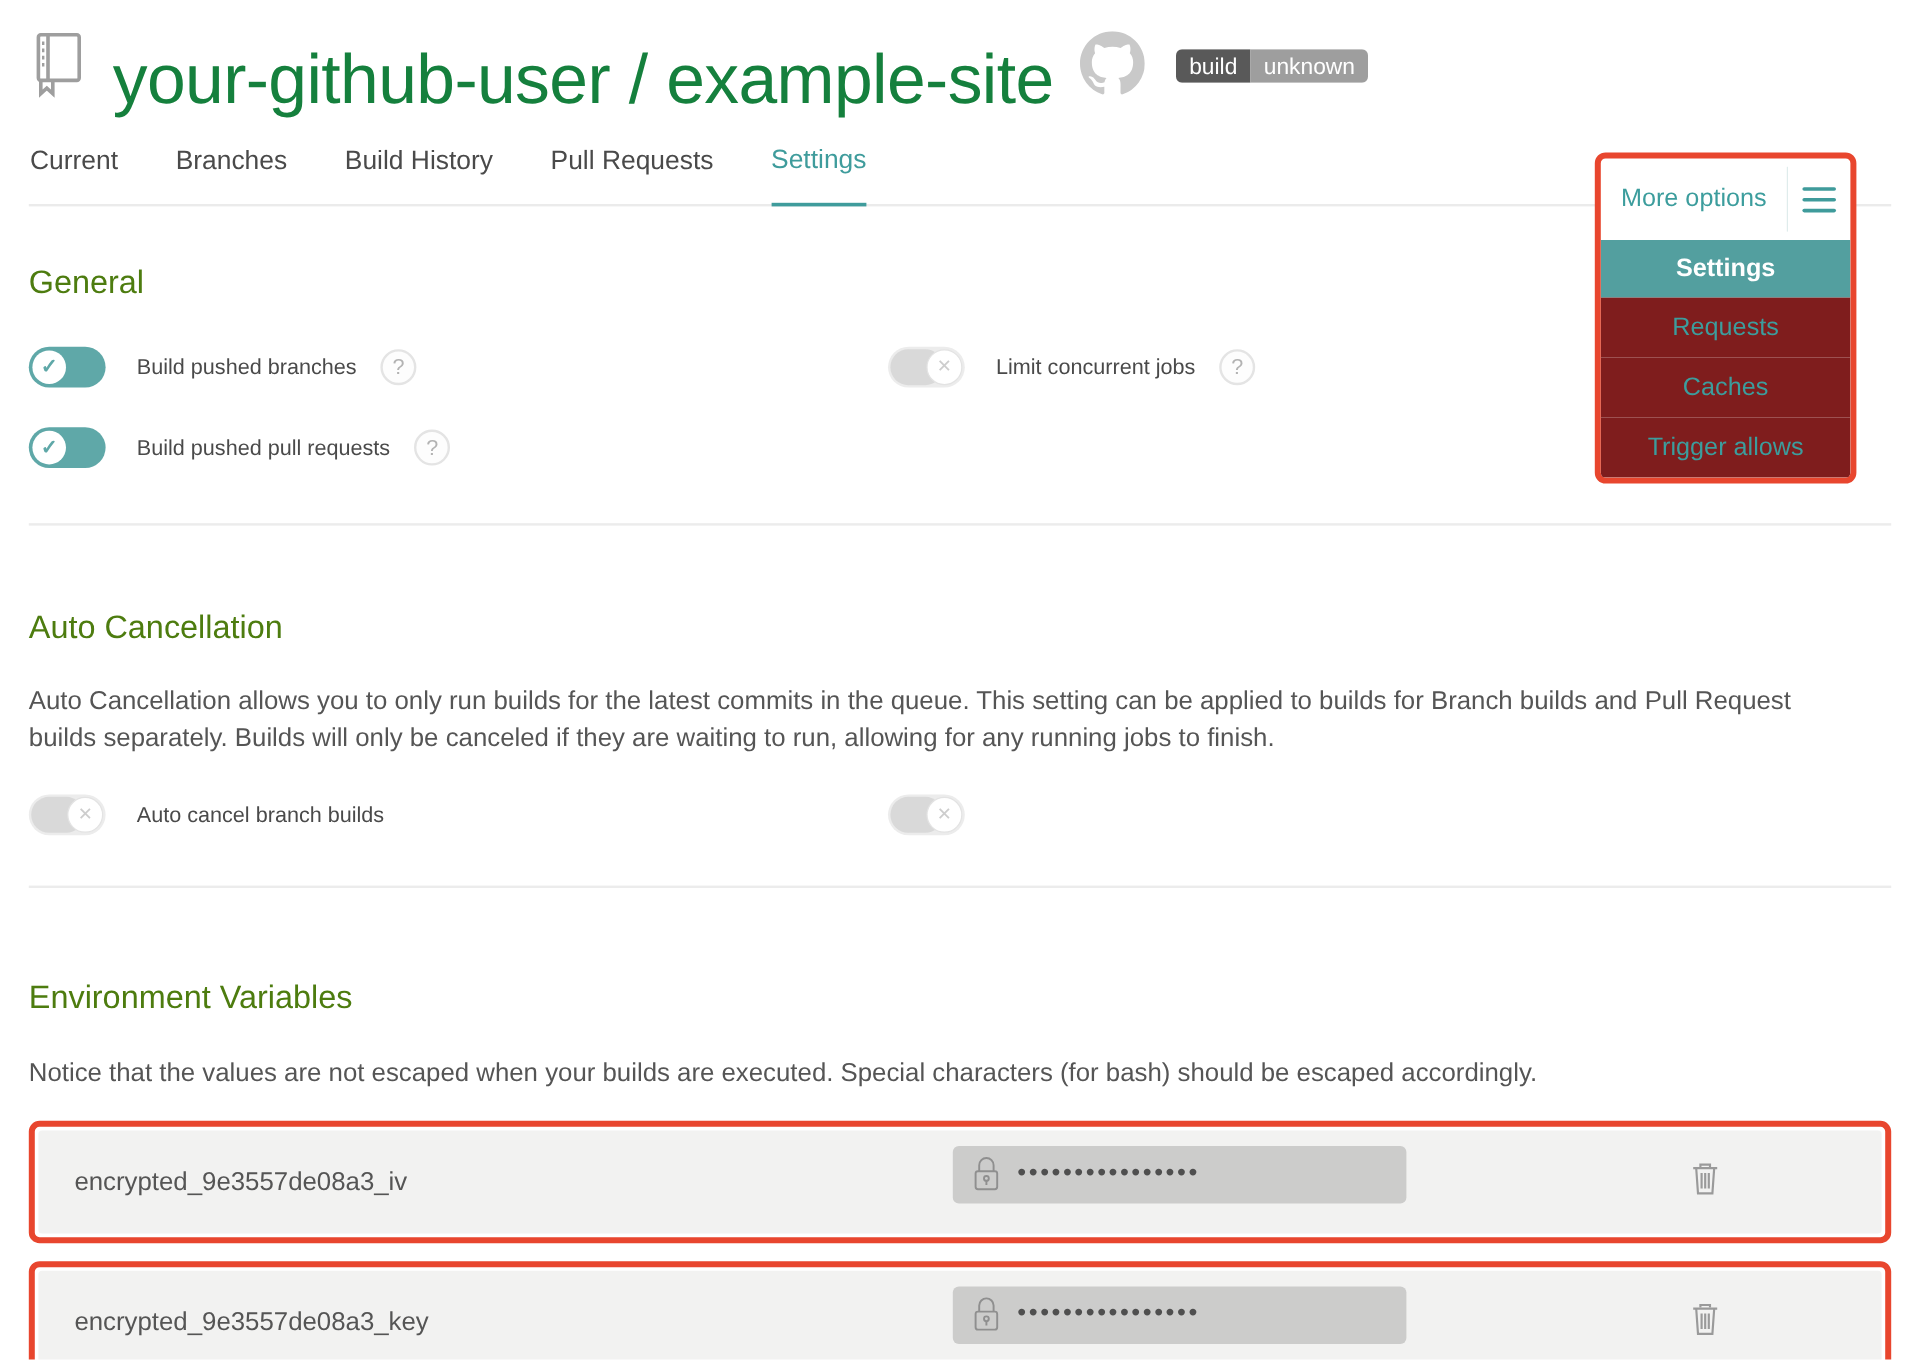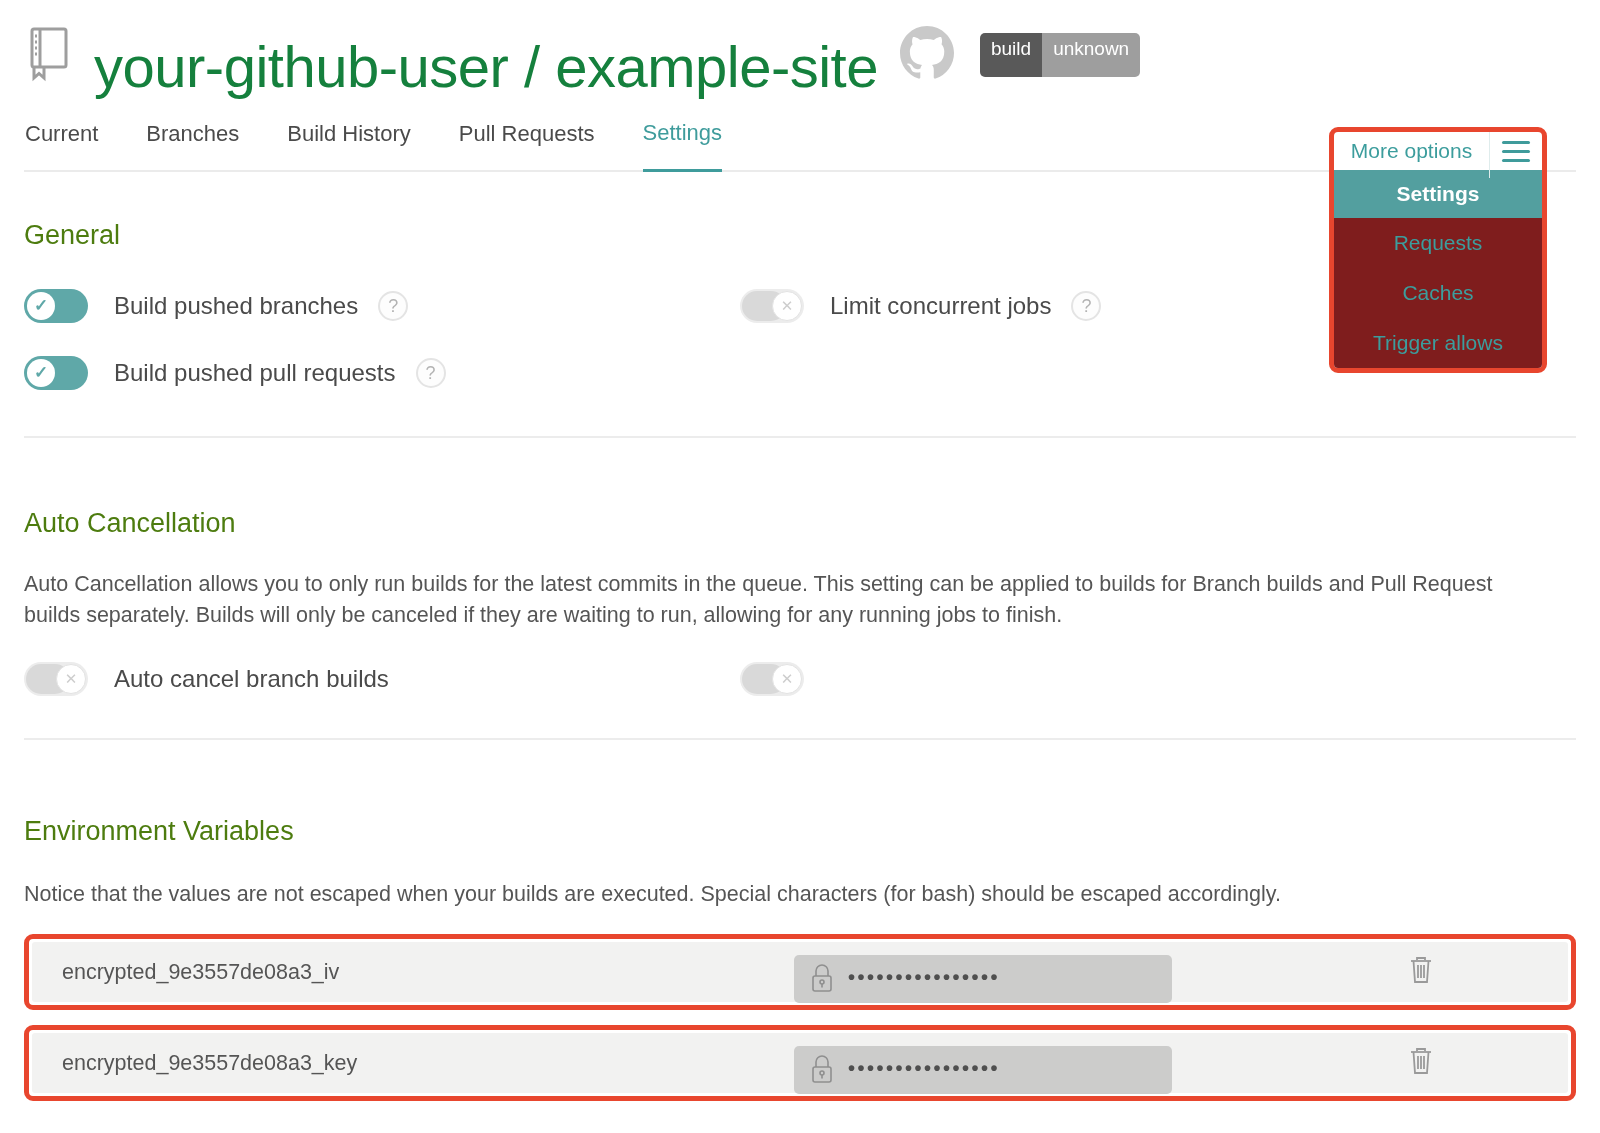--- a/index.html
+++ b/index.html
@@ -4,64 +4,64 @@
 <style>
   * { margin:0; padding:0; box-sizing:border-box; }
   html,body { width:1600px; height:1133px; background:#fff; font-family:"Liberation Sans", sans-serif; color:#4a4a4a; overflow:hidden; }
   .page { position:relative; width:1600px; height:1133px; padding:0 24px; }
 
   
   .header { display:flex; align-items:center; padding-top:22px; height:88px; }
   .repo-icon { flex:0 0 auto; margin-right:20px; }
   .page-title { font-size:58px; color:#15803d; font-weight:400; letter-spacing:-0.5px;margin-top:23px; }
   .gh-logo { margin-left:22px; margin-right:26px; cursor:pointer; }
-  .badge { display:flex; font-size:19px; color:#fff; border-radius:5px; overflow:hidden; height:44px; line-height:31px; }
+  .badge { display:flex; font-size:19px; color:#fff; border-radius:5px; overflow:hidden; height:28px; line-height:31px; }
   .badge .b-left { background:#595959; padding:0 11px; }
   .badge .b-right { background:#9e9e9e; padding:0 11px; }
 
   
   .tabbar { display:flex; gap:48px; margin-top:32px; border-bottom:2px solid #ebebeb; padding-left:1px;align-items:flex-end; }
   .tab { font-size:22px; color:#4a4a4a; padding-bottom:23px; cursor:pointer; }
   .tab.active { color:#3f9c9c; border-bottom:3px solid #3f9c9c; margin-bottom:-2px; }
 
   
   .more-box { position:absolute; top:127px; right:53px; width:218px; border:5px solid #e8462e; border-radius:9px; background:#fff; overflow:hidden; z-index:10; }
-  .more-head { display:flex; align-items:center; height:38px; }
+  .more-head { display:flex; align-items:center; height:68px; }
   .more-label { flex:1; text-align:center; color:#3c9d9d; font-size:21px; cursor:pointer; }
   .more-sep { width:1px; height:54px; background:#dfecec; }
   .hamburger { width:52px; display:flex; flex-direction:column; align-items:center; gap:6px; cursor:pointer; }
   .hamburger span { display:block; width:28px; height:3px; background:#3f9b9b; border-radius:2px; }
   .menu-item { height:50px; line-height:50px; text-align:center; font-size:21px; color:#3c9d9d; cursor:pointer; background:#7f1d1d; }
   .menu-item.selected { background:#539f9f; color:#fff; font-weight:700; height:48px; line-height:48px; }
 
   
   .section-title { color:#4d7c0f; font-size:27px; font-weight:400; }
   .t-general { margin-top:48px; }
   .t-auto { margin-top:70px; }
   .t-env { margin-top:76px; }
   .para { font-size:21.5px; color:#555; line-height:31px; margin-top:30px; max-width:1480px; }
   .hr { border:none; border-top:2px solid #ececec; margin-top:46px; }
 
   .toggle-grid { display:grid; grid-template-columns:716px 1fr; margin-top:38px; row-gap:33px; }
   .toggle-row { display:flex; align-items:center; height:34px; }
-  .toggle-label { font-size:24px; color:#4a4a4a; margin-left:26px; }
+  .toggle-label { font-size:18px; color:#4a4a4a; margin-left:26px; }
   .help { width:30px; height:30px; border:2px solid #e4e4e4; border-radius:50%; color:#b3b3b3; font-size:18px; text-align:center; line-height:27px; margin-left:20px; cursor:pointer; background:#fdfdfd; }
 
   
   .toggle { position:relative; width:64px; height:34px; border-radius:17px; cursor:pointer; flex:0 0 auto; }
   .toggle.on { background:#5fa8a8; }
   .toggle.on .knob { position:absolute; left:3px; top:3px; width:28px; height:28px; border-radius:50%; background:#fff; color:#5fa8a8; font-size:17px; font-weight:700; text-align:center; line-height:28px; }
   .toggle.off { background:#ececec; }
   .toggle.off .track { position:absolute; left:2px; top:2px; width:44px; height:30px; border-radius:15px; background:#d9d9d9; }
   .toggle.off .knob { position:absolute; right:2px; top:2px; width:30px; height:30px; border-radius:50%; background:#fff; border:1px solid #e3e3e3; color:#cdcdcd; font-size:15px; text-align:center; line-height:28px; }
 
   
   .env-box { border:5px solid #e8462e; border-radius:9px; margin-top:24px; background:#fff; padding:3px; }
   .env-box + .env-box { margin-top:15px; }
-  .env-row { position:relative; height:60px; background:#f2f2f1; border-radius:3px; }
+  .env-row { position:relative; height:86px; background:#f2f2f1; border-radius:3px; }
   .env-name { position:absolute; left:30px; top:50%; transform:translateY(-50%); font-size:21.5px; color:#555; }
   .env-value { position:absolute; left:762px; top:13px; width:378px; height:48px; background:#cccccb; border-radius:5px; display:flex; align-items:center; padding-left:15px; cursor:text; }
   .env-dots { color:#4f4f4f; font-size:20px; letter-spacing:2.5px; margin-left:13px; margin-top:-3px; font-weight:700; }
   .trash { position:absolute; right:133px; top:50%; transform:translateY(-50%); cursor:pointer; }
 </style>
 </head>
 <body>
 
 <div class="page">
 

